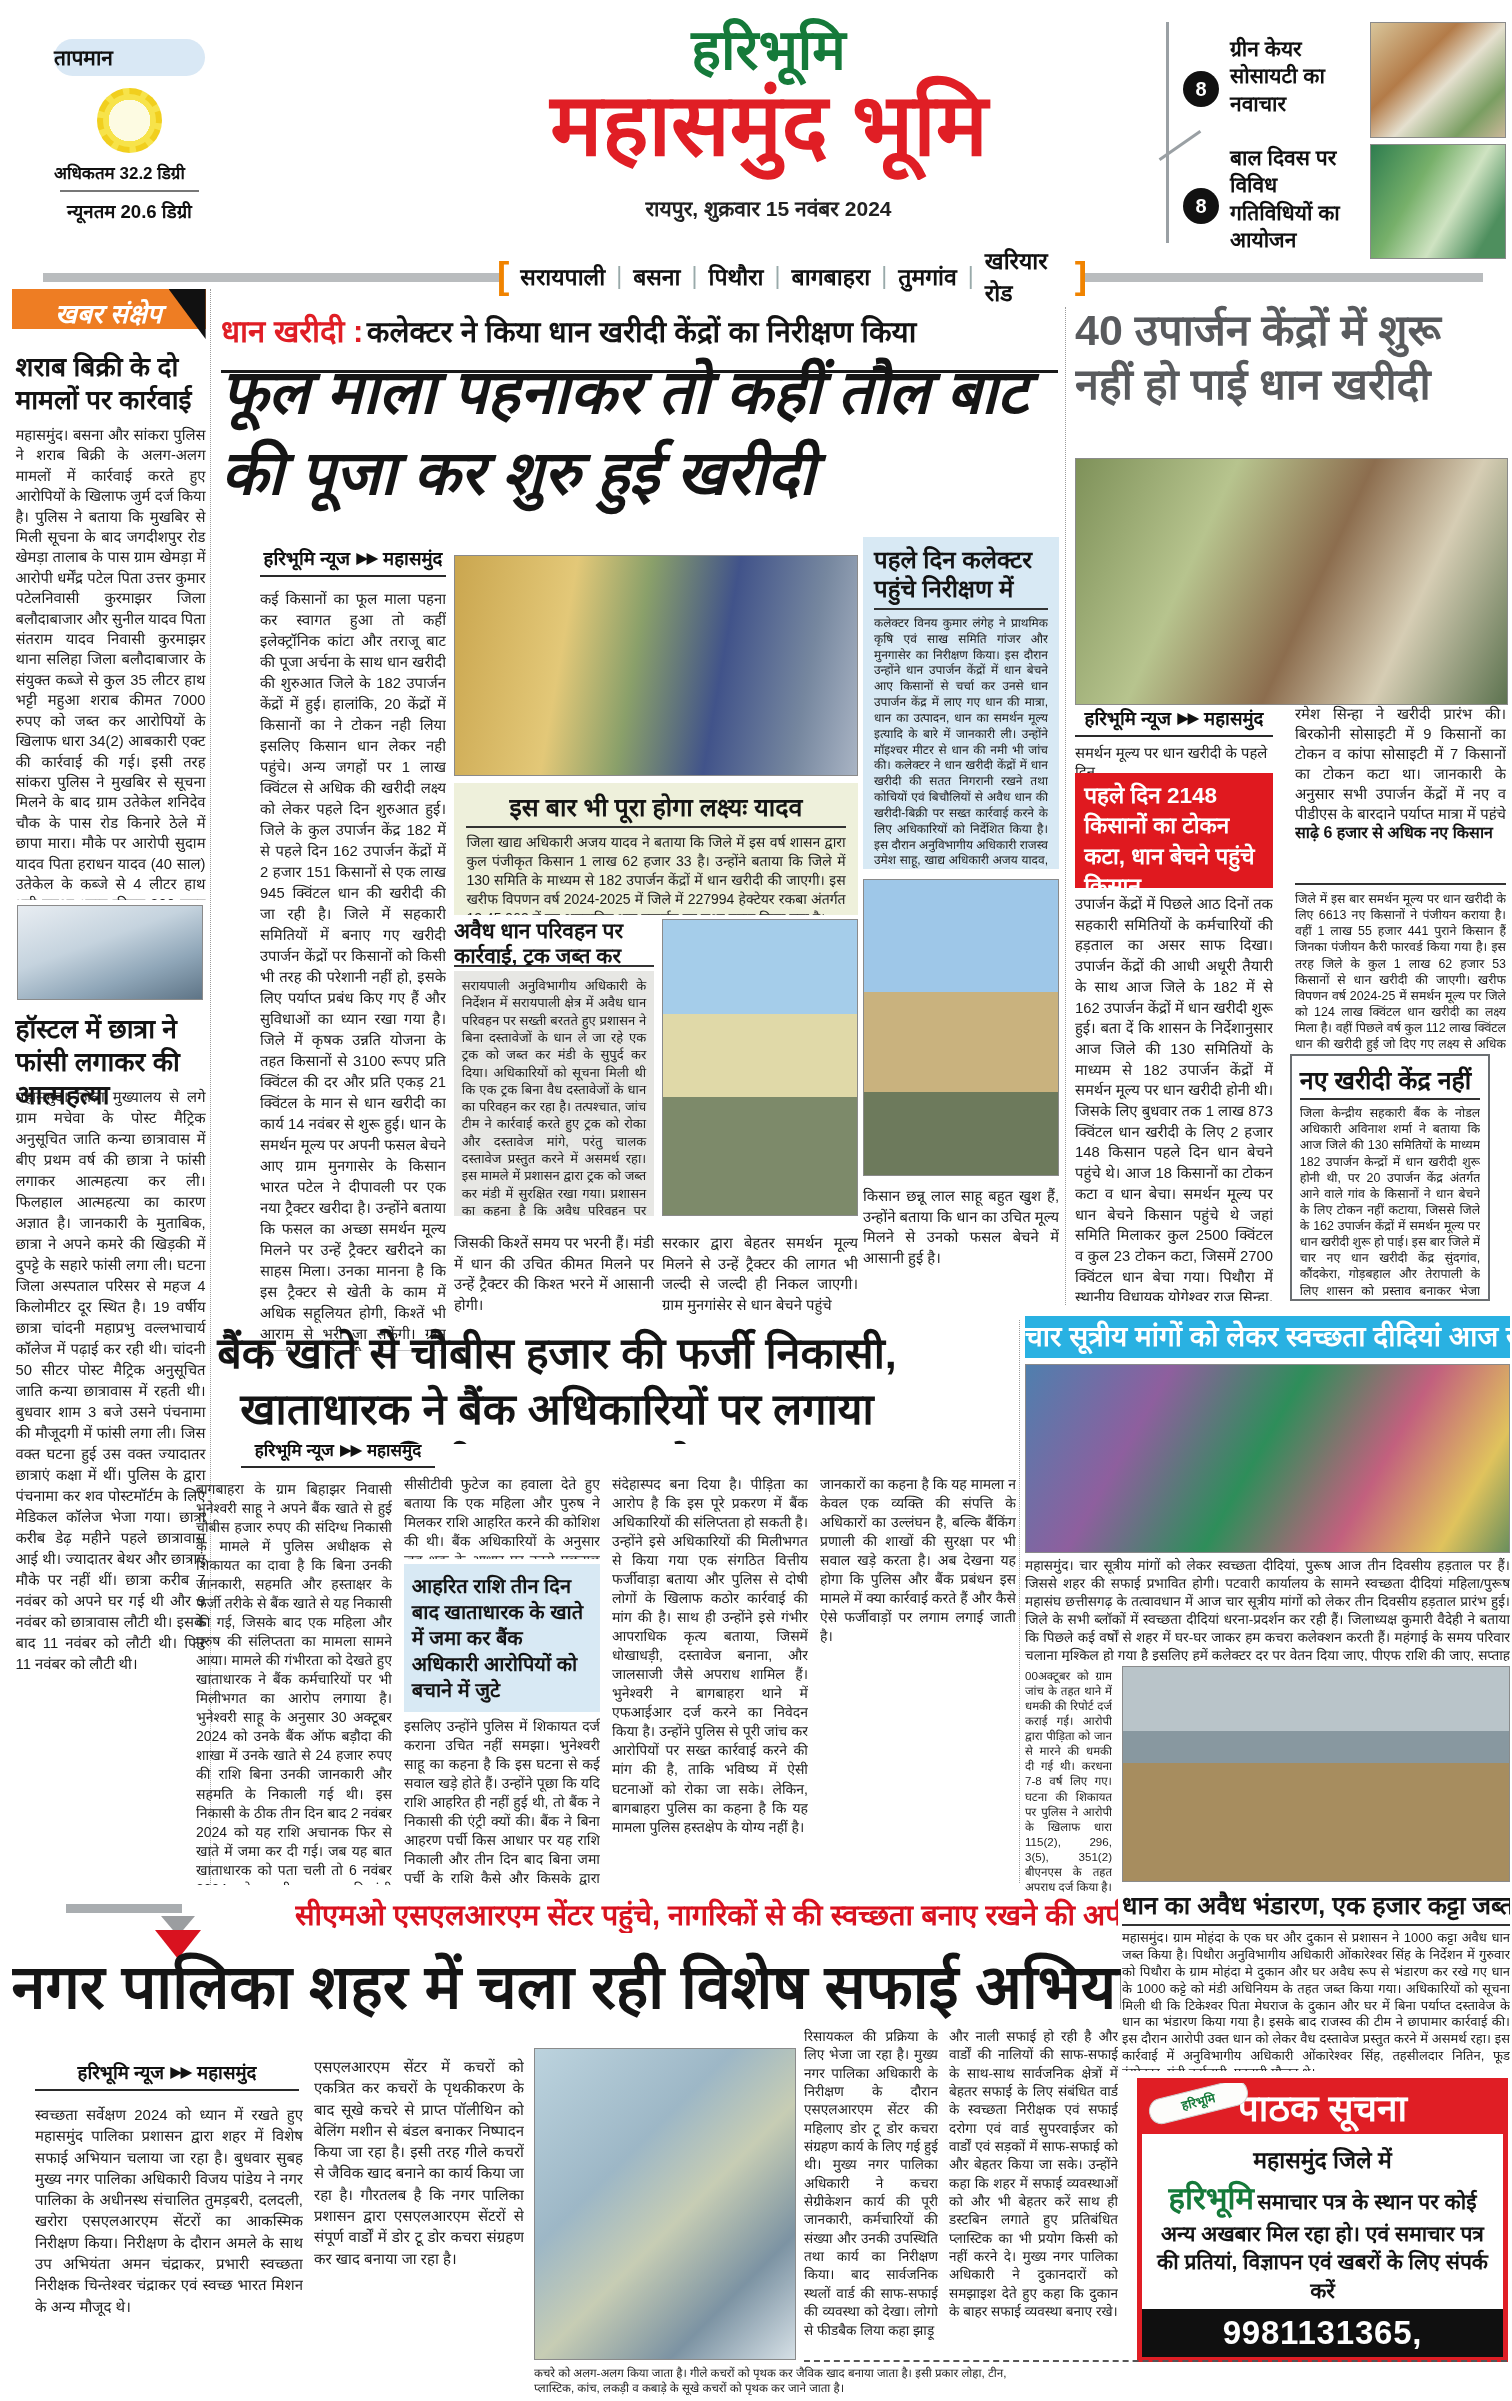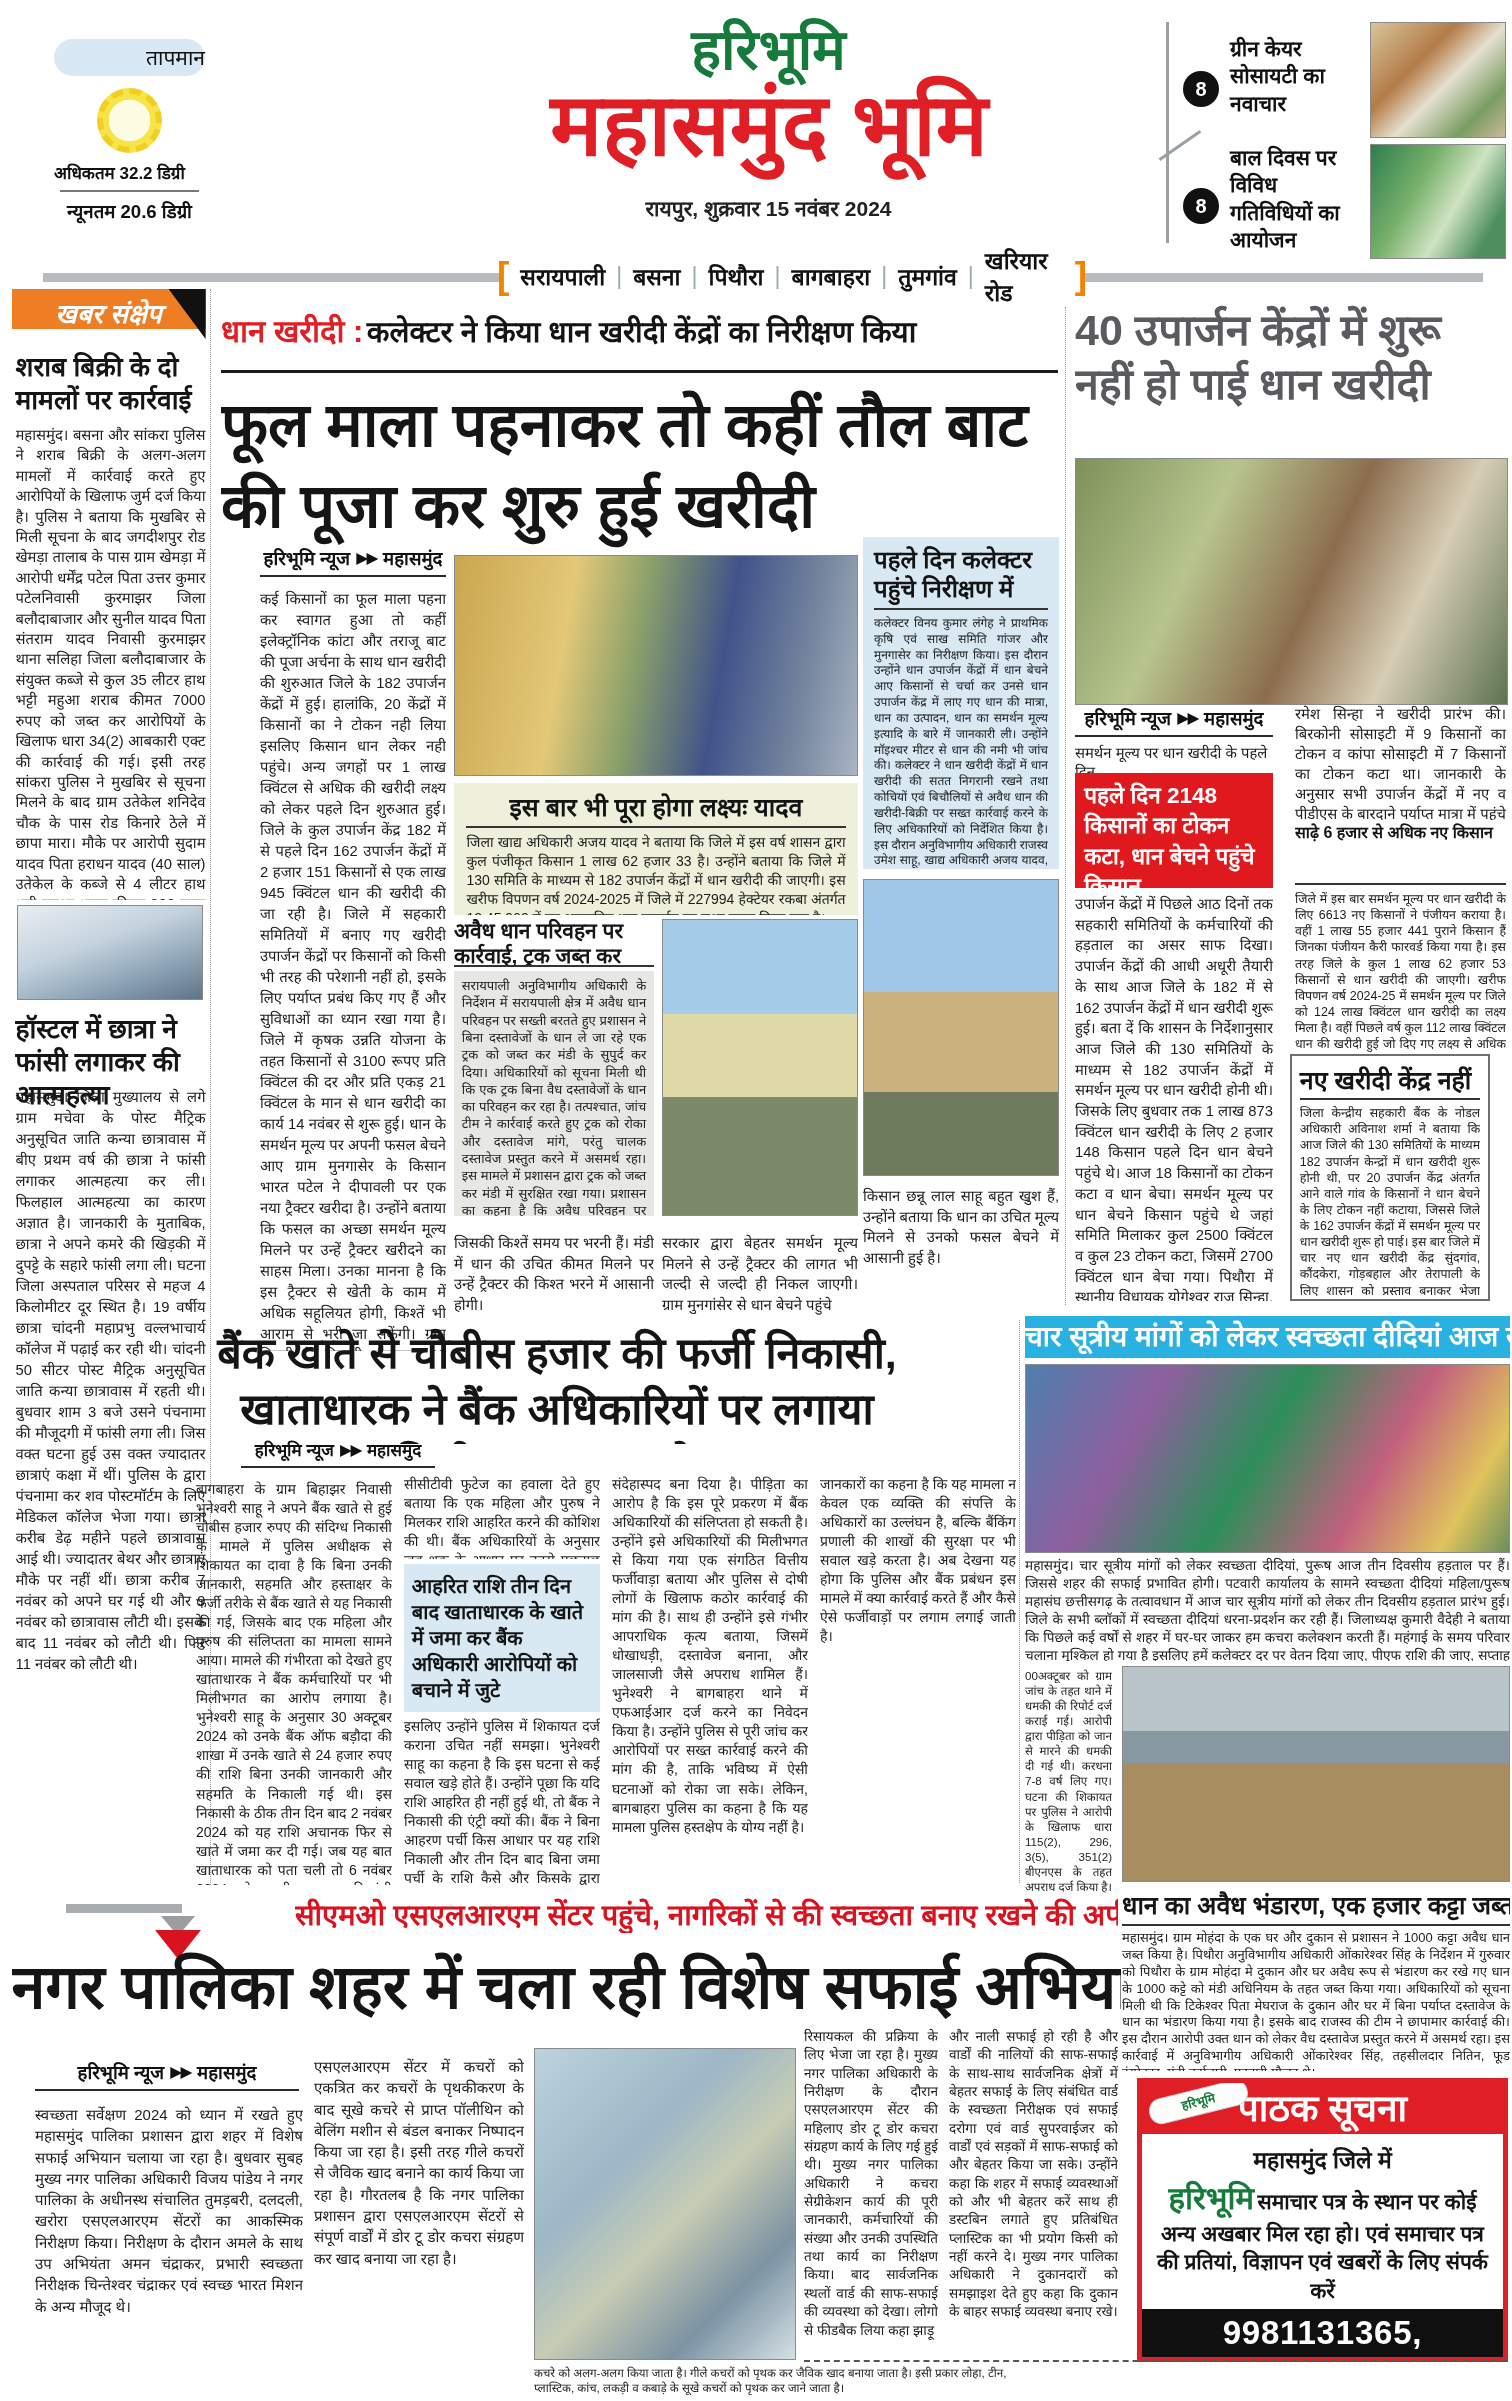--- a/index.html
+++ b/index.html
@@ -16,21 +16,21 @@
   .dotv { position:absolute; border-left:1.6px dotted #9a9a9a; width:0; }
   .rule { position:absolute; background:#b9bcbe; }
   .chev { position:absolute; width:0; height:0; }
 </style>
 </head>
 <body>
 
 <div class="page">
 
   <div class="t" style="left:54px;top:39px;width:151px;height:186px;">
-    <div style="background:#d9e8f5;border-radius:20px;height:37px;line-height:37px;text-align:right;font-weight:normal;font-size:21px;color:#111;">तापमान</div>
+    <div style="background:#d9e8f5;border-radius:20px;height:37px;line-height:37px;text-align:left;font-weight:bold;font-size:21px;color:#111;">तापमान</div>
     <div style="width:65px;height:65px;margin:12.4px auto 7.8px auto;border-radius:50%;background:radial-gradient(circle,#fdfbe2 0 55%,#f7e34a 56% 100%);border:6.2px dashed #f1cf1e;"></div>
     <div style="text-align:left;font-weight:bold;font-size:17px;color:#111;">अधिकतम 32.2 डिग्री</div>
     <div style="height:1.6px;background:#777;margin:6.2px 6.2px;"></div>
     <div style="text-align:center;font-weight:bold;font-size:18.6px;color:#111;">न्यूनतम 20.6 डिग्री</div>
   </div>
 
   <div class="t" style="left:388px;top:9.3px;width:761px;text-align:center;font-size:56px;font-weight:900;color:#157a3a;">हरिभूमि</div>
   <div class="t" style="left:373px;top:62px;width:792px;text-align:center;font-size:87px;font-weight:900;color:#e01e25;white-space:nowrap;overflow:hidden;">महासमुंद भूमि</div>
   <div class="t" style="left:388px;top:194px;width:761px;text-align:center;font-size:21px;font-weight:bold;color:#222;">रायपुर, शुक्रवार 15 नवंबर 2024</div>
 
@@ -78,21 +78,21 @@
   <div class="t just" style="left:15.5px;top:1087px;width:190px;height:796px;font-size:14.8px;line-height:1.42;">महासमुंद। जिला मुख्यालय से लगे ग्राम मचेवा के पोस्ट मैट्रिक अनुसूचित जाति कन्या छात्रावास में बीए प्रथम वर्ष की छात्रा ने फांसी लगाकर आत्महत्या कर ली। फिलहाल आत्महत्या का कारण अज्ञात है। जानकारी के मुताबिक, छात्रा ने अपने कमरे की खिड़की में दुपट्टे के सहारे फांसी लगा ली। घटना जिला अस्पताल परिसर से महज 4 किलोमीटर दूर स्थित है। 19 वर्षीय छात्रा चांदनी महाप्रभु वल्लभाचार्य कॉलेज में पढ़ाई कर रही थी। चांदनी 50 सीटर पोस्ट मैट्रिक अनुसूचित जाति कन्या छात्रावास में रहती थी। बुधवार शाम 3 बजे उसने पंचनामा की मौजूदगी में फांसी लगा ली। जिस वक्त घटना हुई उस वक्त ज्यादातर छात्राएं कक्षा में थीं। पुलिस के द्वारा पंचनामा कर शव पोस्टमॉर्टम के लिए मेडिकल कॉलेज भेजा गया। छात्रा करीब डेढ़ महीने पहले छात्रावास आई थी। ज्यादातर बेथर और छात्राएं मौके पर नहीं थीं। छात्रा करीब 7 नवंबर को अपने घर गई थी और 9 नवंबर को छात्रावास लौटी थी। इसके बाद 11 नवंबर को लौटी थी। फिर 11 नवंबर को लौटी थी।</div>
 
   <div class="dotv" style="left:210px;top:289px;height:1596px;"></div>
   <div class="dotv" style="left:1065px;top:307px;height:998px;"></div>
   <div class="dotv" style="left:1019px;top:1320px;height:563px;"></div>
 
   <div class="t" style="left:221px;top:309px;width:837px;border-bottom:3.1px solid #1a1a1a;padding-bottom:19px;white-space:nowrap;overflow:hidden;">
     <span style="color:#e01e25;font-weight:900;font-size:31px;">धान खरीदी :</span>
     <span style="color:#141414;font-weight:800;font-size:29.5px;">कलेक्टर ने किया धान खरीदी केंद्रों का निरीक्षण किया</span>
   </div>
-  <div class="t hdr" style="left:221px;top:385px;width:839px;height:166px;font-size:61px;line-height:1.32;overflow:hidden;">फूल माला पहनाकर तो कहीं तौल बाट की पूजा कर शुरु हुई खरीदी</div>
+  <div class="t hdr" style="left:221px;top:352px;width:839px;height:166px;font-size:61px;line-height:1.32;overflow:hidden;font-style:italic;">फूल माला पहनाकर तो कहीं तौल बाट की पूजा कर शुरु हुई खरीदी</div>
 
   <div class="byline" style="left:260px;top:545px;width:186px;">
     <span>हरिभूमि न्यूज</span>
     <span class="arr">▶▶</span>
     <span>महासमुंद</span>
   </div>
   <div class="t just" style="left:260px;top:589px;width:186px;height:762px;font-size:14.8px;line-height:1.42;">कई किसानों का फूल माला पहना कर स्वागत हुआ तो कहीं इलेक्ट्रॉनिक कांटा और तराजू बाट की पूजा अर्चना के साथ धान खरीदी की शुरुआत जिले के 182 उपार्जन केंद्रों में हुई। हालांकि, 20 केंद्रों में किसानों का ने टोकन नही लिया इसलिए किसान धान लेकर नही पहुंचे। अन्य जगहों पर 1 लाख क्विंटल से अधिक की खरीदी लक्ष्य को लेकर पहले दिन शुरुआत हुई। जिले के कुल उपार्जन केंद्र 182 में से पहले दिन 162 उपार्जन केंद्रों में 2 हजार 151 किसानों से एक लाख 945 क्विंटल धान की खरीदी की जा रही है। जिले में सहकारी समितियों में बनाए गए खरीदी उपार्जन केंद्रों पर किसानों को किसी भी तरह की परेशानी नहीं हो, इसके लिए पर्याप्त प्रबंध किए गए हैं और सुविधाओं का ध्यान रखा गया है। जिले में कृषक उन्नति योजना के तहत किसानों से 3100 रूपए प्रति क्विंटल की दर और प्रति एकड़ 21 क्विंटल के मान से धान खरीदी का कार्य 14 नवंबर से शुरू हुई। धान के समर्थन मूल्य पर अपनी फसल बेचने आए ग्राम मुनगासेर के किसान भारत पटेल ने दीपावली पर एक नया ट्रैक्टर खरीदा है। उन्होंने बताया कि फसल का अच्छा समर्थन मूल्य मिलने पर उन्हें ट्रैक्टर खरीदने का साहस मिला। उनका मानना है कि इस ट्रैक्टर से खेती के काम में अधिक सहूलियत होगी, किश्तें भी आराम से भरी जा सकेंगी। ग्राम फिरगी के निवासी गंगाराम 100 कट्टा धान बेचने के लिए ट्रैक्टर मंडी पहुंचे। गंगाराम ने बताया कि खेती के लिए उन्होंने ट्रैक्टर खरीदा और इसके लिए ऋण भी लिया था,</div>
 
   <div class="photo" style="left:454px;top:555px;width:404px;height:221px;background:linear-gradient(100deg,#caa64f,#e3c878 28%,#8aa06a 45%,#41538a 65%,#76879f 85%,#a9b4c4);"></div>
 

